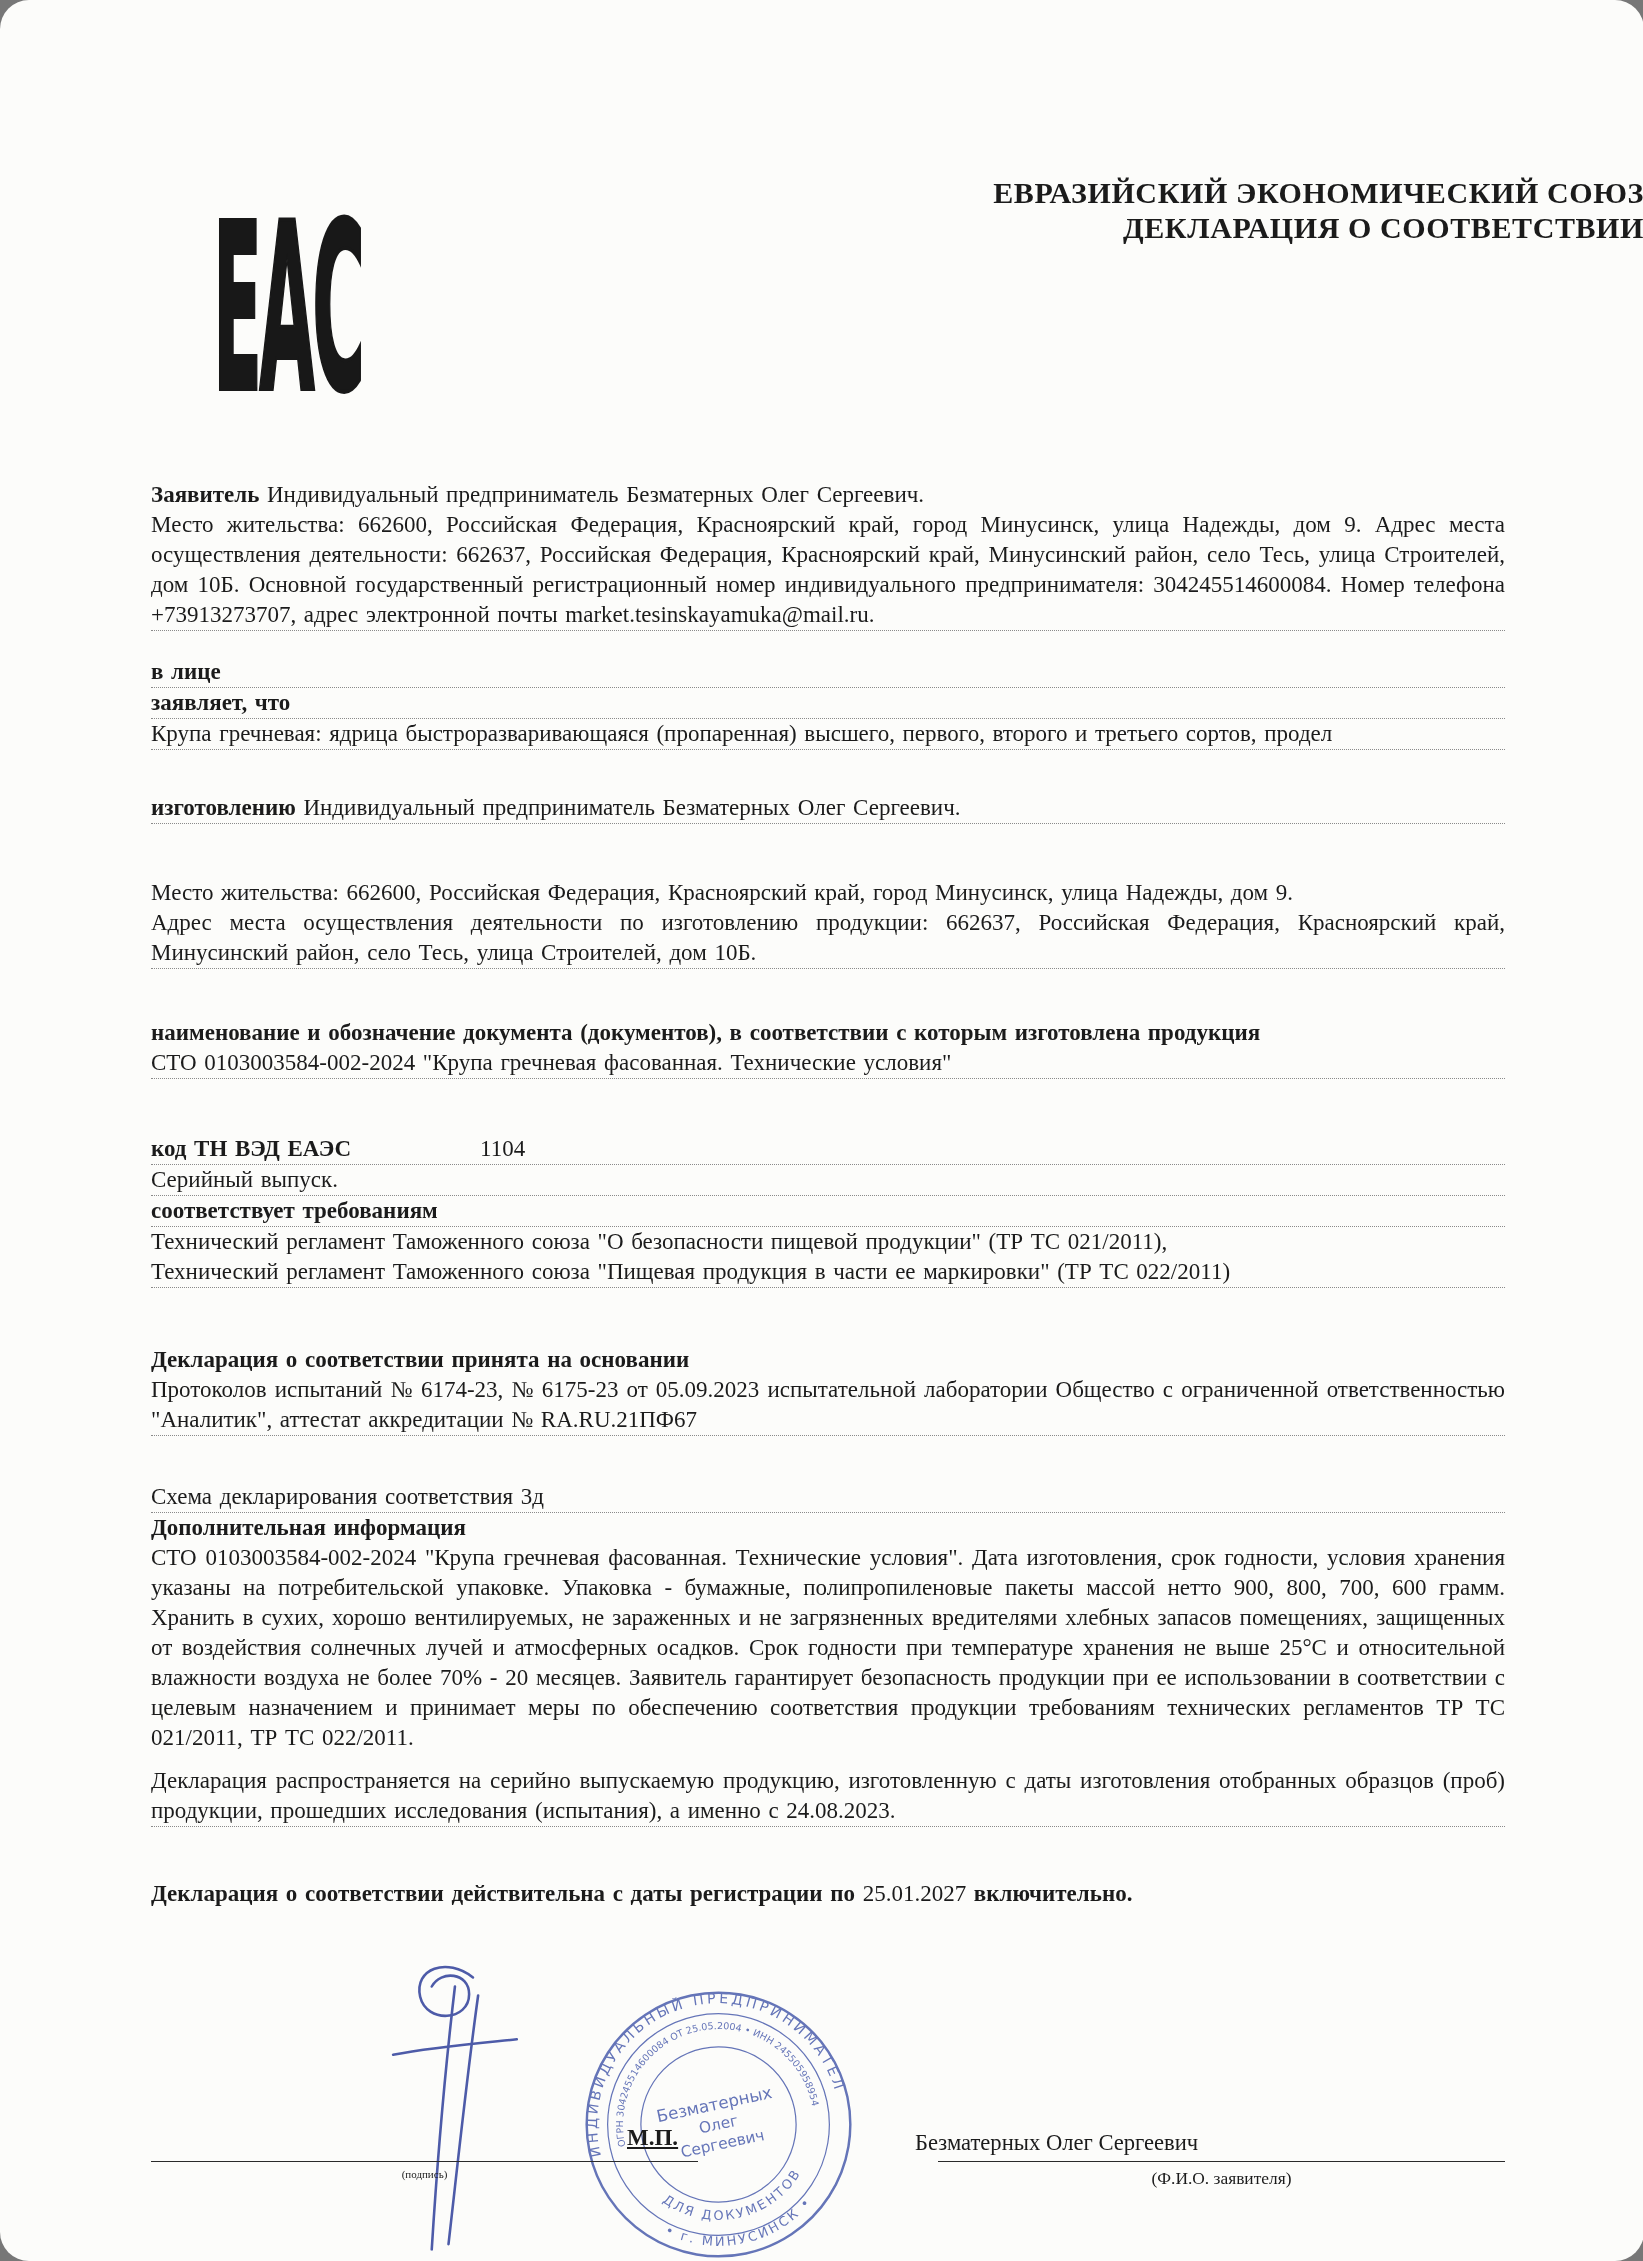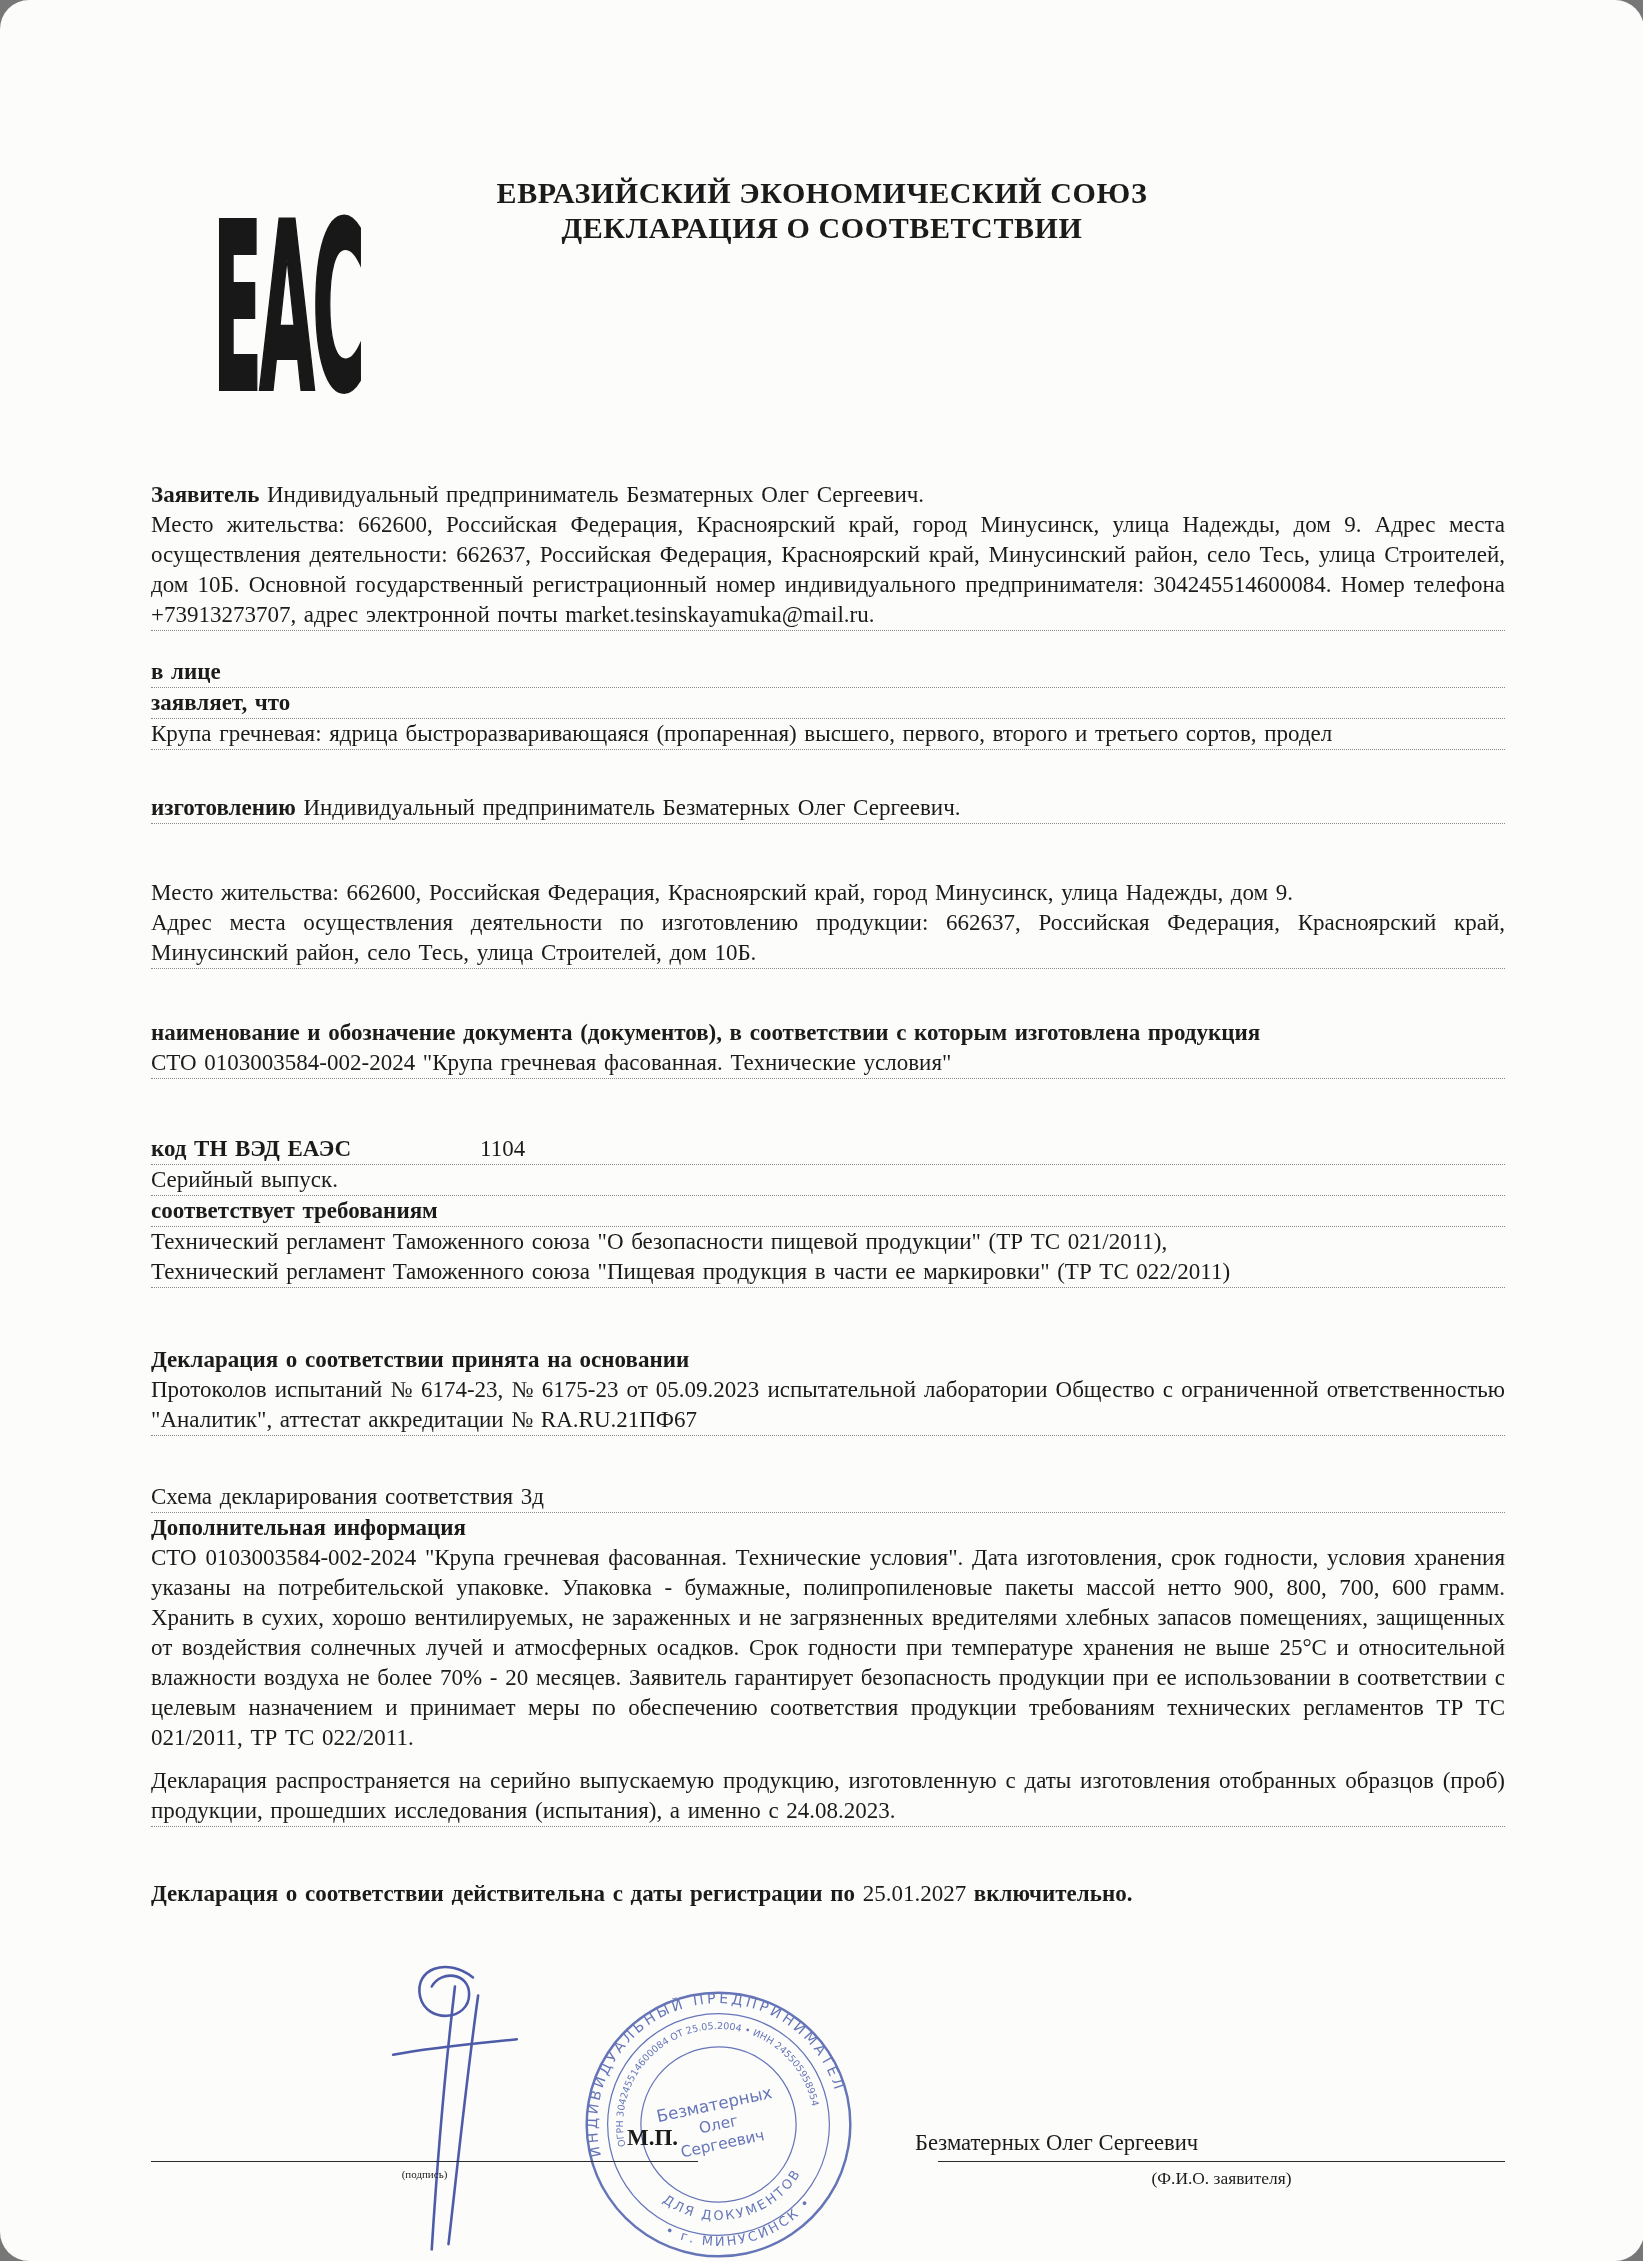--- a/index.html
+++ b/index.html
@@ -12,31 +12,31 @@
   }
   
   .header { position:relative; height:480px; }
   .logo {
     position:absolute; left:213px; top:213px;
     font-family:"DejaVu Sans", sans-serif; font-weight:bold;
     font-size:232px; line-height:193px; letter-spacing:-9px; color:#181818;
     transform:scale(0.31,1); transform-origin:top left;
     -webkit-text-stroke:3.9px #181818;
   }
-  .title { position:absolute; top:175px; left:0; right:0; text-align:center;
+  .title { position:absolute; top:175px; left:0; right:0; text-align:right;
     font-weight:bold; font-size:30px; line-height:35px; letter-spacing:0.6px; }
   
   .main { margin:0 139px 0 151px; font-size:23px; line-height:30px; word-spacing:1.9px; }
   .b { font-weight:bold; }
   .j { text-align:justify; }
   .dot { border-bottom:1.3px dotted #8a8a8a; }
   .row-flex { display:flex; }
   .tnved-label { flex:0 0 329px; }
   
-  .mp { position:absolute; left:627px; top:2125px; font-weight:bold; font-size:23px; }
+  .mp { position:absolute; left:627px; top:2125px; font-weight:bold; font-size:23px;text-decoration:underline; }
   .line-left  { position:absolute; left:151px;  top:2161px; width:547px; border-top:1.9px solid #2a2a2a; }
   .cap-left   { position:absolute; left:151px;  top:2168px; width:547px; text-align:center; font-size:11px; }
   .fio-name   { position:absolute; left:915px; top:2130px; width:516px; text-align:left; font-size:22.6px; }
   .line-right { position:absolute; left:938px; top:2161px; width:567px; border-top:1.9px solid #2a2a2a; }
   .cap-right  { position:absolute; left:938px; top:2168px; width:567px; text-align:center; font-size:17.4px; }
   .signature  { position:absolute; left:371px; top:1953px; width:155px; height:306px; }
   .stamp { position:absolute; left:583px; top:1989px; width:271px; height:271px;
            transform:rotate(-12deg); opacity:0.8; }
   .stamp svg text { font-family:"DejaVu Sans", sans-serif; }
 </style>

